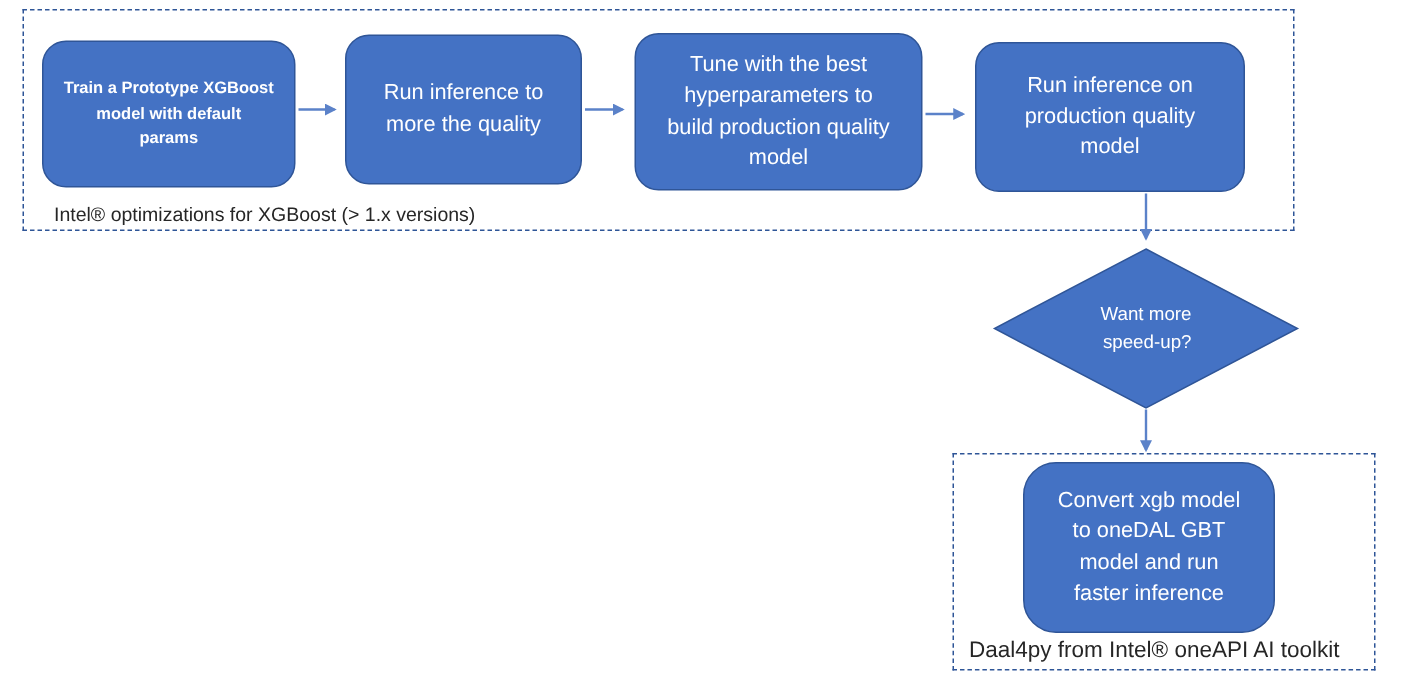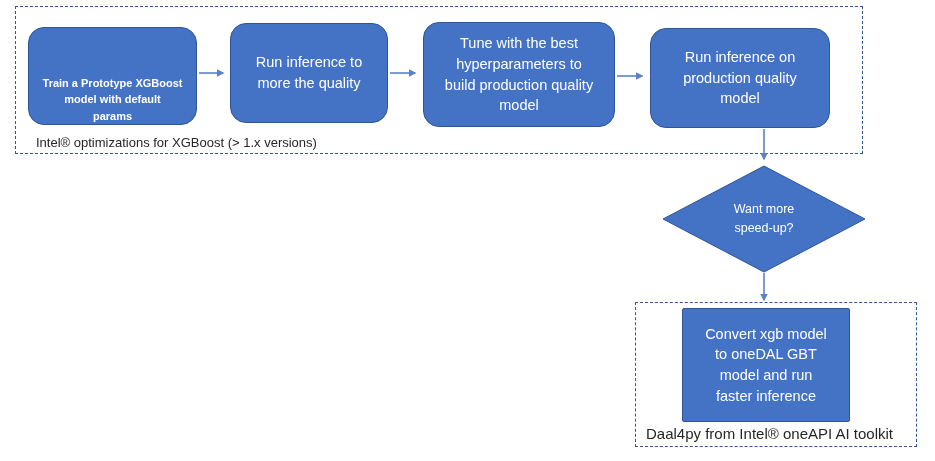--- a/index.html
+++ b/index.html
@@ -52,40 +52,40 @@
     align-items: center;
     justify-content: center;
     text-align: center;
     box-sizing: border-box;
   }
   .step-label {
     white-space: pre-line;
     font-size: 14.5px;
     line-height: 1.42;
   }
-  .step-1 { left: 28px;  top: 27px; width: 169px; height: 98px; align-items: flex-end;  }
+  .step-1 { left: 28px;  top: 27px; width: 169px; height: 98px;  }
   .step-1 .step-label { font-size: 11px; font-weight: 700; line-height: 1.5; }
   .step-2 { left: 230px; top: 23px; width: 158px; height: 100px; }
   .step-3 { left: 423px; top: 22px; width: 192px; height: 105px; }
   .step-4 { left: 650px; top: 28px; width: 180px; height: 100px; }
-  .step-5 { left: 682px; top: 308px; width: 168px; height: 114px; border-radius: 2px; }
+  .step-5 { left: 682px; top: 308px; width: 168px; height: 114px; border-radius: 22px; }
   .connector-layer {
     position: absolute;
     left: 0; top: 0;
     width: 935px; height: 461px;
     pointer-events: none;
   }
   .decision-label {
     position: absolute;
     left: 694px; top: 192px;
     width: 140px; height: 54px;
     display: flex;
     align-items: center;
     justify-content: center;
-    text-align: center;
+    text-align: right;
     color: #FFFFFF;
     font-size: 12.5px;
     line-height: 1.5;
     white-space: pre-line;
   }
 </style>
 </head>
 <body>
 
 <div class="canvas">

